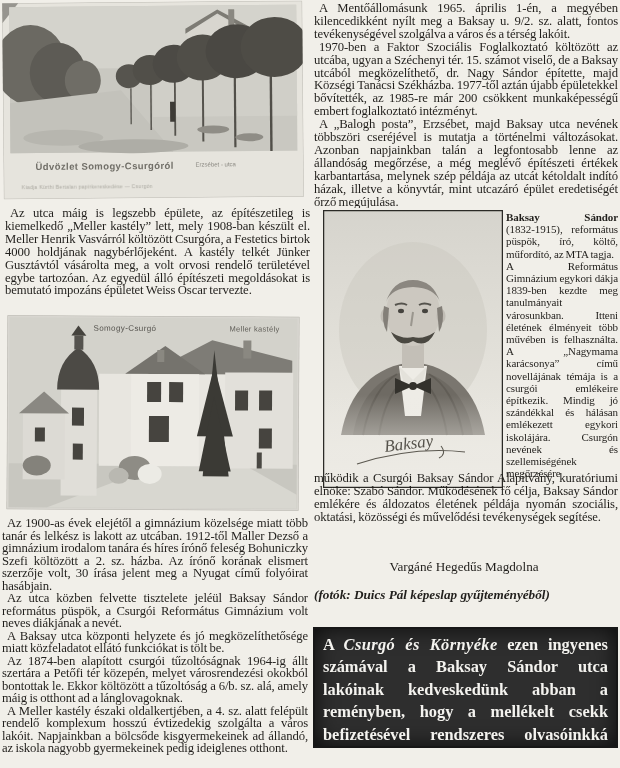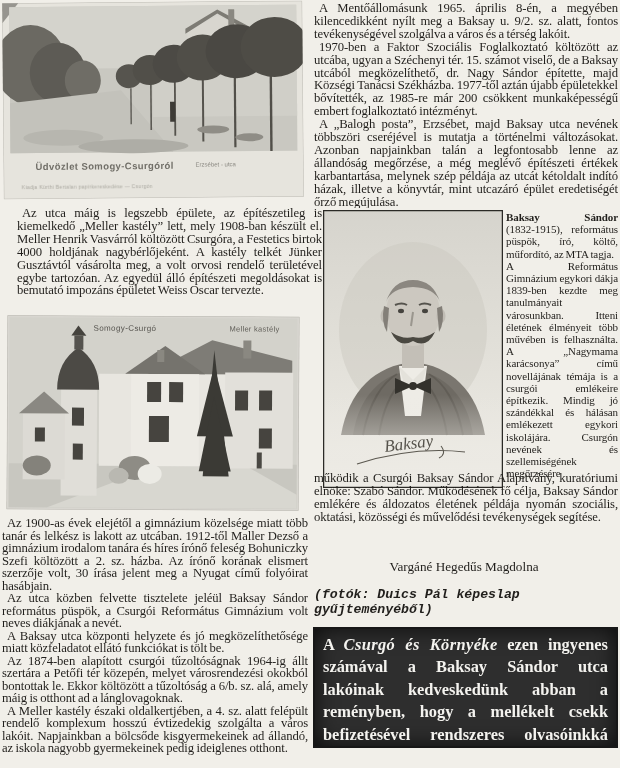--- a/index.html
+++ b/index.html
@@ -9,32 +9,32 @@
     background:#f1efe9;color:#211f1c;
     font-family:"Liberation Serif",serif;
   }
   figure{margin:0;}
   p{margin:0;}
   .body-text{font-size:12.7px;line-height:12.9px;text-align:justify;
     word-spacing:-0.6px;letter-spacing:-0.1px;hyphens:auto;}
   .body-text p{text-indent:5px;}
   
   #postcard-street{position:absolute;left:3px;top:2px;width:300px;height:196px;transform:rotate(-0.5deg);}
-  #para-intro{position:absolute;left:17px;top:207px;width:305px;height:106px;overflow:hidden;}
+  #para-intro{position:absolute;left:5px;top:207px;width:305px;height:106px;overflow:hidden;}
   #postcard-castle{position:absolute;left:7px;top:316px;width:292px;height:194px;transform:rotate(0.3deg);}
   #left-bottom{position:absolute;left:2px;top:517px;width:306px;height:251px;overflow:hidden;line-height:12.5px;}
   
   #right-top{position:absolute;left:314px;top:2px;width:304px;height:206px;overflow:hidden;}
   #portrait-figure{position:absolute;left:323px;top:210px;width:180px;height:278px;}
   #bio-col{position:absolute;left:506px;top:211px;width:112px;height:284px;overflow:hidden;
     font-size:11px;line-height:12.2px;text-align:justify;word-spacing:-0.5px;letter-spacing:-0.1px;hyphens:auto;}
   .bio-name{display:block;font-weight:bold;text-align:justify;text-align-last:justify;}
   #para-continuation{position:absolute;left:314px;top:472px;width:304px;height:64px;overflow:hidden;}
   #byline{position:absolute;left:314px;top:559px;width:300px;font-size:13.2px;text-align:center;}
-  #photo-credit{position:absolute;left:314px;top:587px;width:304px;font-size:13.2px;font-weight:bold;font-style:italic;font-family:Liberation Mono, monospace;}
+  #photo-credit{position:absolute;left:314px;top:587px;width:304px;font-size:13.2px;font-weight:bold;font-style:italic;}
   #promo-box{
     position:absolute;left:313px;top:627px;width:305px;height:121px;box-sizing:border-box;
     background:#2e2e2e;color:#f4f3ef;padding:7px 10px 6px 10px;
     font-size:16.4px;font-weight:bold;line-height:22.4px;text-align:justify;overflow:hidden;
     box-shadow:inset 0 0 0 2px #171717, inset 0 0 24px rgba(0,0,0,.85);
   }
   #promo-box i{letter-spacing:.4px;}
   .pc-caption{font-family:"Liberation Sans",sans-serif;}
   svg{display:block;}
 </style>
@@ -151,21 +151,21 @@
 
   <div id="left-bottom" class="body-text">
     <p>Az 1900-as évek elejétől a gimnázium közelsége miatt több tanár és lelkész is lakott az utcában. 1912-től Maller Dezső a gimnázium irodalom tanára és híres írónő feleség Bohuniczky Szefi költözött a 2. sz. házba. Az írónő korának elismert szerzője volt, 30 írása jelent meg a Nyugat című folyóirat hasábjain.</p>
     <p>Az utca közben felvette tisztelete jeléül Baksay Sándor református püspök, a Csurgói Református Gimnázium volt neves diákjának a nevét.</p>
     <p>A Baksay utca központi helyzete és jó megközelíthetősége miatt közfeladatot ellátó funkciókat is tölt be.</p>
     <p>Az 1874-ben alapított csurgói tűzoltóságnak 1964-ig állt szertára a Petőfi tér közepén, melyet városrendezési okokból bontottak le. Ekkor költözött a tűzoltóság a 6/b. sz. alá, amely máig is otthont ad a lánglovagoknak.</p>
     <p>A Meller kastély északi oldalkertjében, a 4. sz. alatt felépült rendelő komplexum hosszú évtizedekig szolgálta a város lakóit. Napjainkban a bölcsőde kisgyermekeinek ad állandó, az iskola nagyobb gyermekeinek pedig ideiglenes otthont.</p>
   </div>
 
   <div id="right-top" class="body-text">
-    <p>A Mentőállomásunk 1965. április 8-én, a megyében kilencedikként nyílt meg a Baksay u. 9/2. sz. alatt, fontos tevékenységével szolgálva a város és a térség lakóit.</p>
+    <p>A Mentőállomásunk 1965. április 1-én, a megyében kilencedikként nyílt meg a Baksay u. 9/2. sz. alatt, fontos tevékenységével szolgálva a város és a térség lakóit.</p>
     <p>1970-ben a Faktor Szociális Foglalkoztató költözött az utcába, ugyan a Széchenyi tér. 15. számot viselő, de a Baksay utcából megközelíthető, dr. Nagy Sándor építette, majd Községi Tanácsi Székházba. 1977-től aztán újabb épületekkel bővítették, az 1985-re már 200 csökkent munkaképességű embert foglalkoztató intézményt.</p>
     <p>A „Balogh posta”, Erzsébet, majd Baksay utca nevének többszöri cseréjével is mutatja a történelmi változásokat. Azonban napjainkban talán a legfontosabb lenne az állandóság megőrzése, a még meglévő építészeti értékek karbantartása, melynek szép példája az utcát kétoldalt indító házak, illetve a könyvtár, mint utcazáró épület eredetiségét őrző megújulása.</p>
   </div>
 
   <figure id="portrait-figure">
     <svg width="180" height="278" viewBox="0 0 180 278">
       <defs>
         <linearGradient id="pg" x1="0" y1="0" x2="0" y2="1">
           <stop offset="0" stop-color="#d6d4cd"></stop>
           <stop offset="0.55" stop-color="#e3e1da"></stop>

